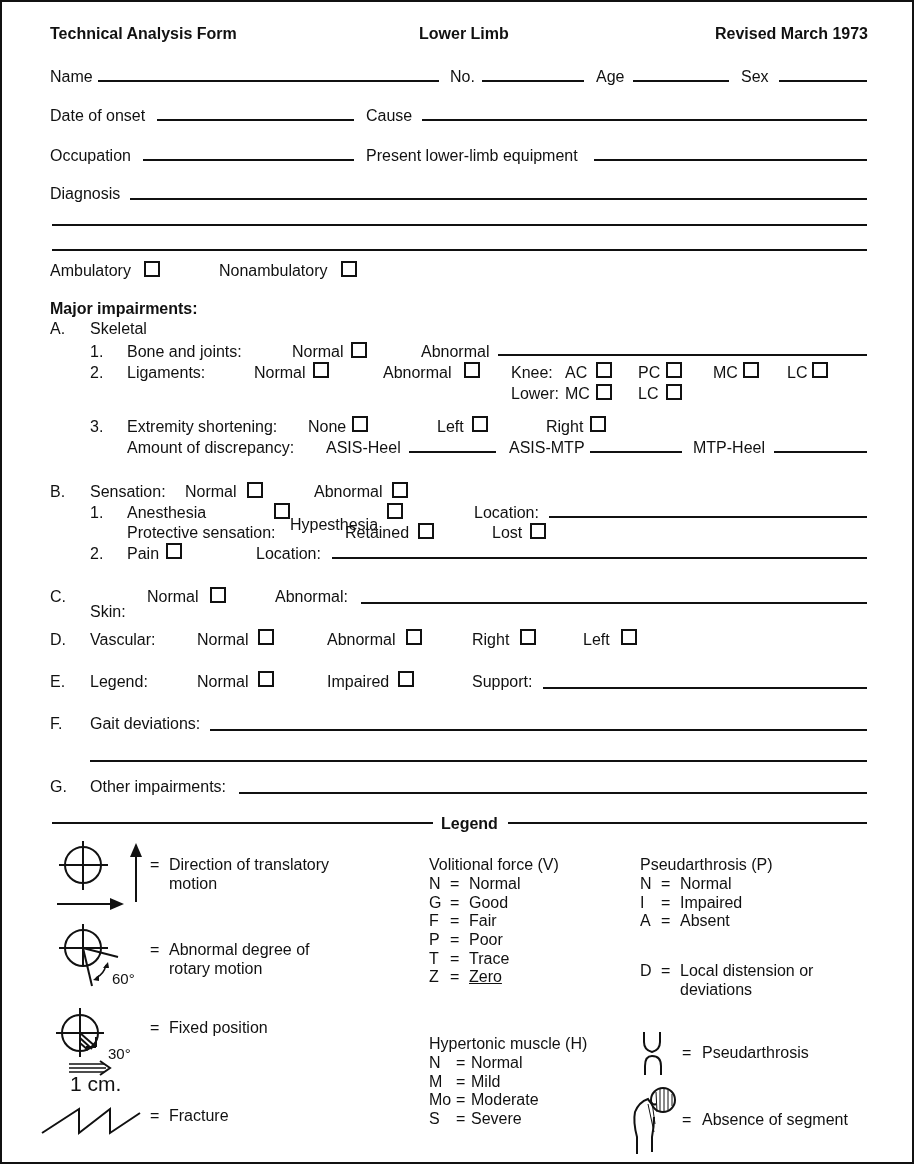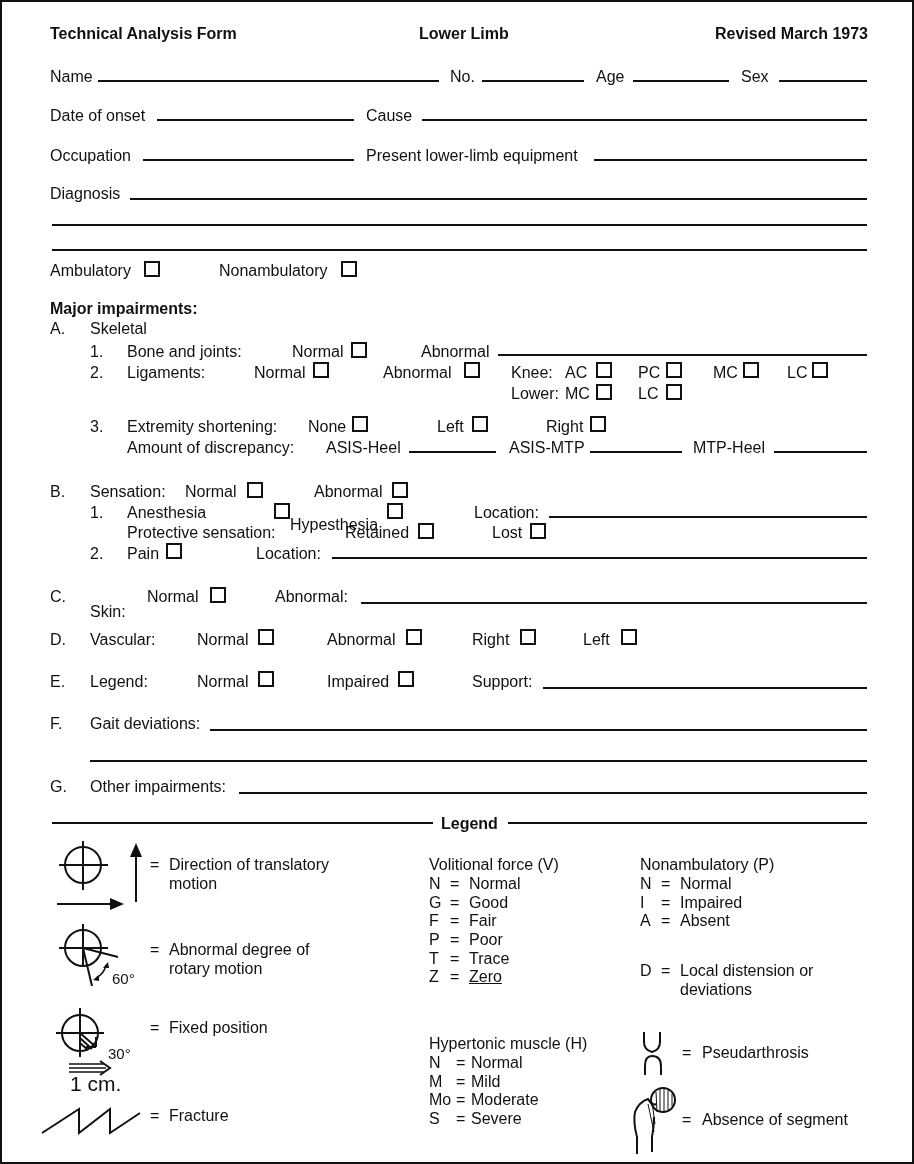--- a/index.html
+++ b/index.html
@@ -272,21 +272,21 @@
 <div class="t" style="left:429px;top:1073px;">M</div>
 <div class="t" style="left:456px;top:1073px;">=</div>
 <div class="t" style="left:471px;top:1073px;">Mild</div>
 <div class="t" style="left:429px;top:1091px;">Mo</div>
 <div class="t" style="left:456px;top:1091px;">=</div>
 <div class="t" style="left:471px;top:1091px;">Moderate</div>
 <div class="t" style="left:429px;top:1110px;">S</div>
 <div class="t" style="left:456px;top:1110px;">=</div>
 <div class="t" style="left:471px;top:1110px;">Severe</div>
 
-<div class="t" style="left:640px;top:856px;">Nonambulatory (P)</div>
+<div class="t" style="left:640px;top:856px;">Pseudarthrosis (P)</div>
 <div class="t" style="left:640px;top:875px;">N</div>
 <div class="t" style="left:661px;top:875px;">=</div>
 <div class="t" style="left:680px;top:875px;">Normal</div>
 <div class="t" style="left:640px;top:894px;">I</div>
 <div class="t" style="left:661px;top:894px;">=</div>
 <div class="t" style="left:680px;top:894px;">Impaired</div>
 <div class="t" style="left:640px;top:912px;">A</div>
 <div class="t" style="left:661px;top:912px;">=</div>
 <div class="t" style="left:680px;top:912px;">Absent</div>
 

